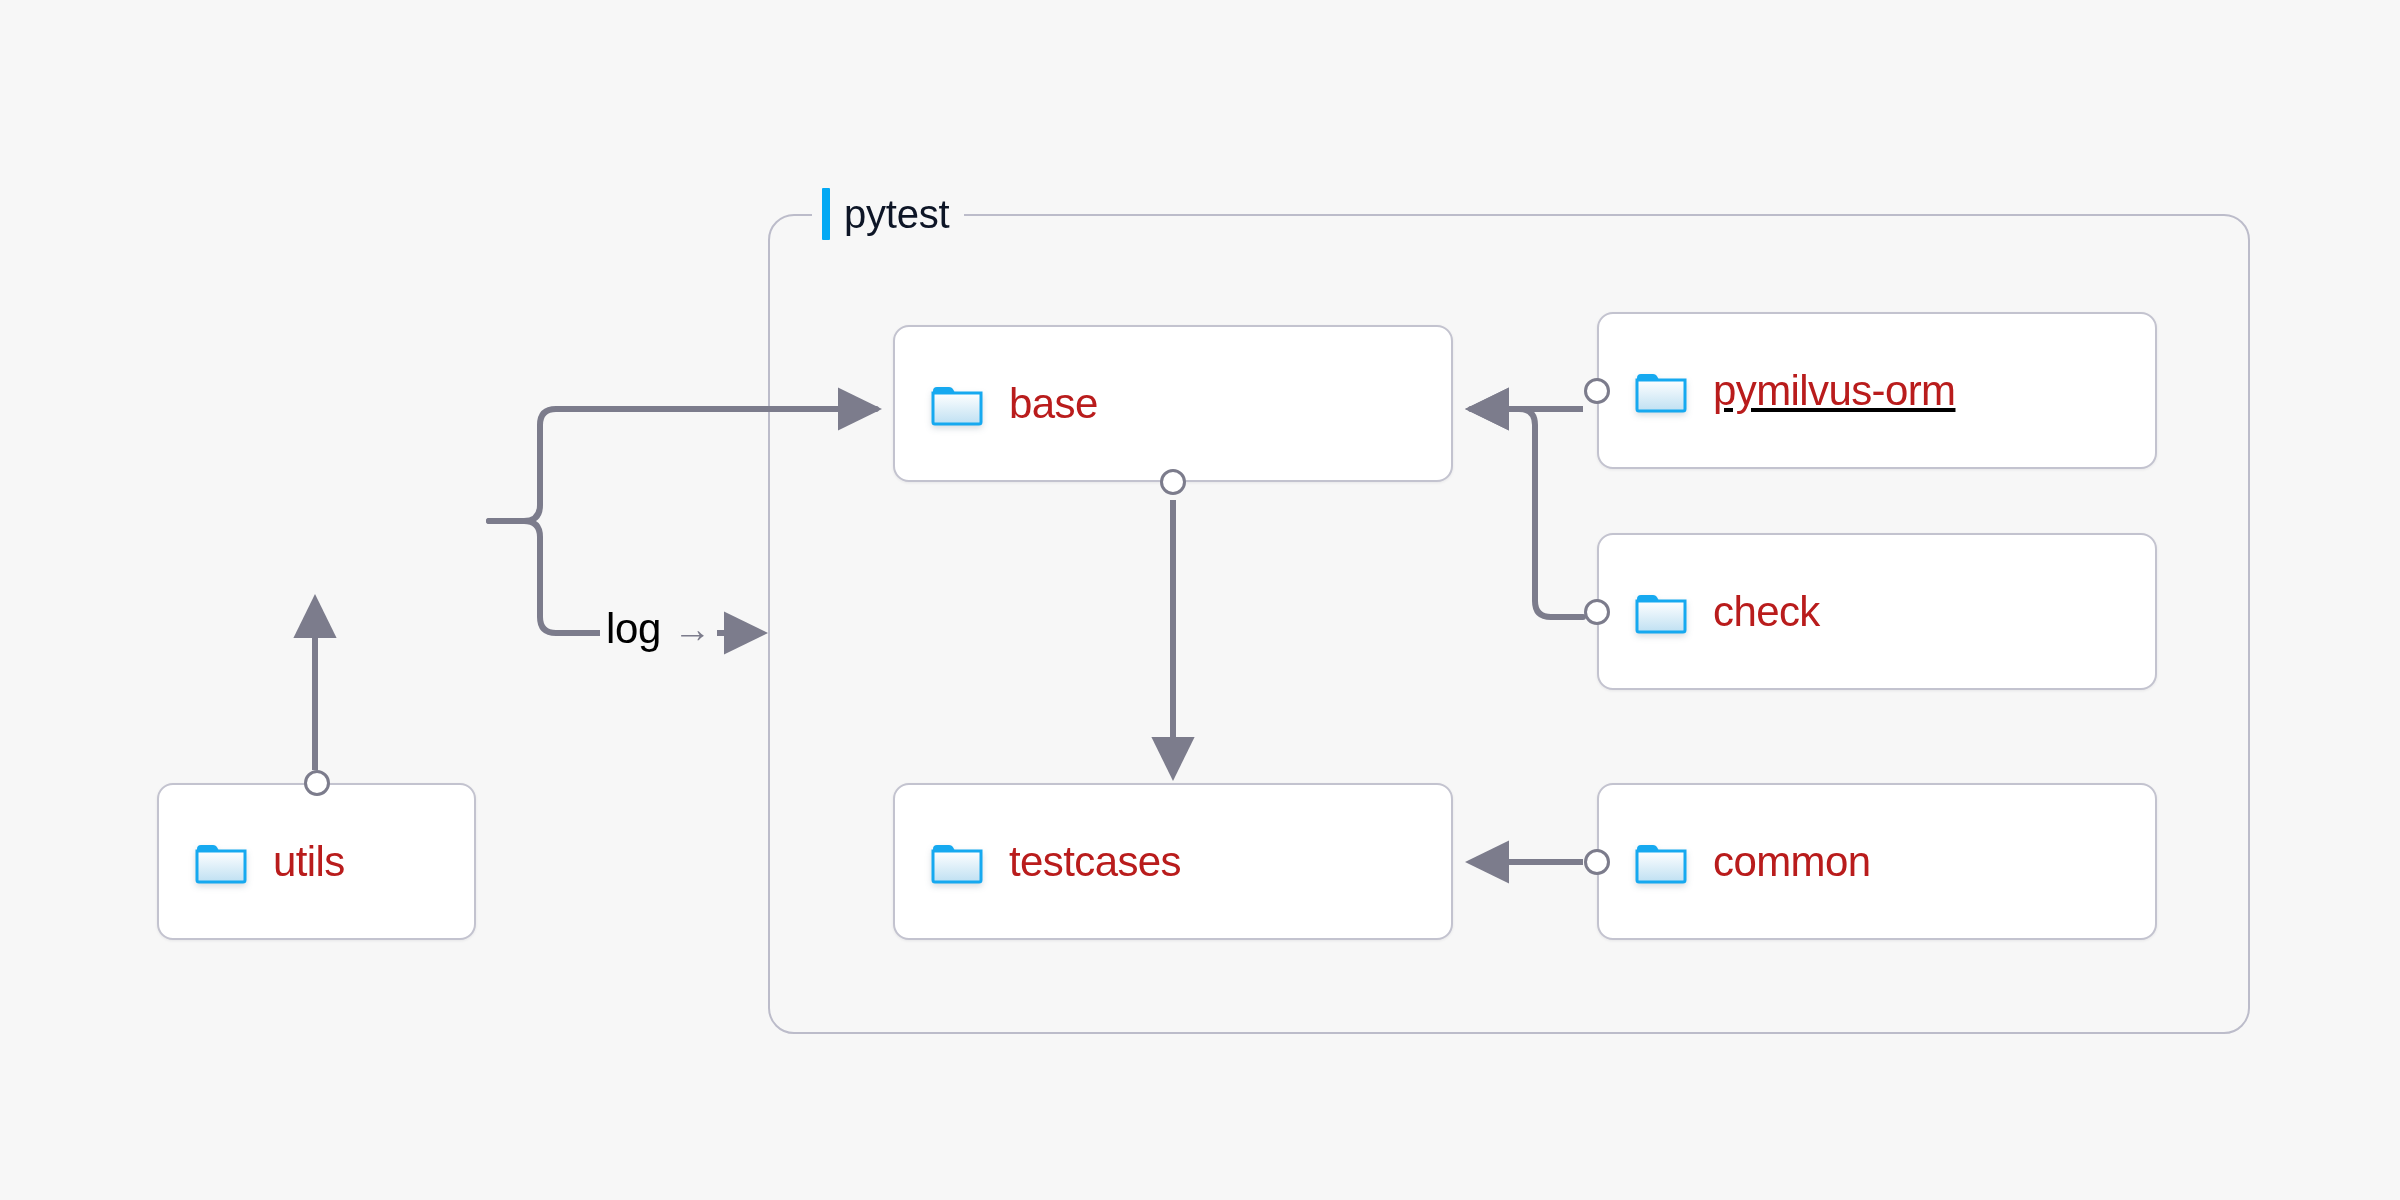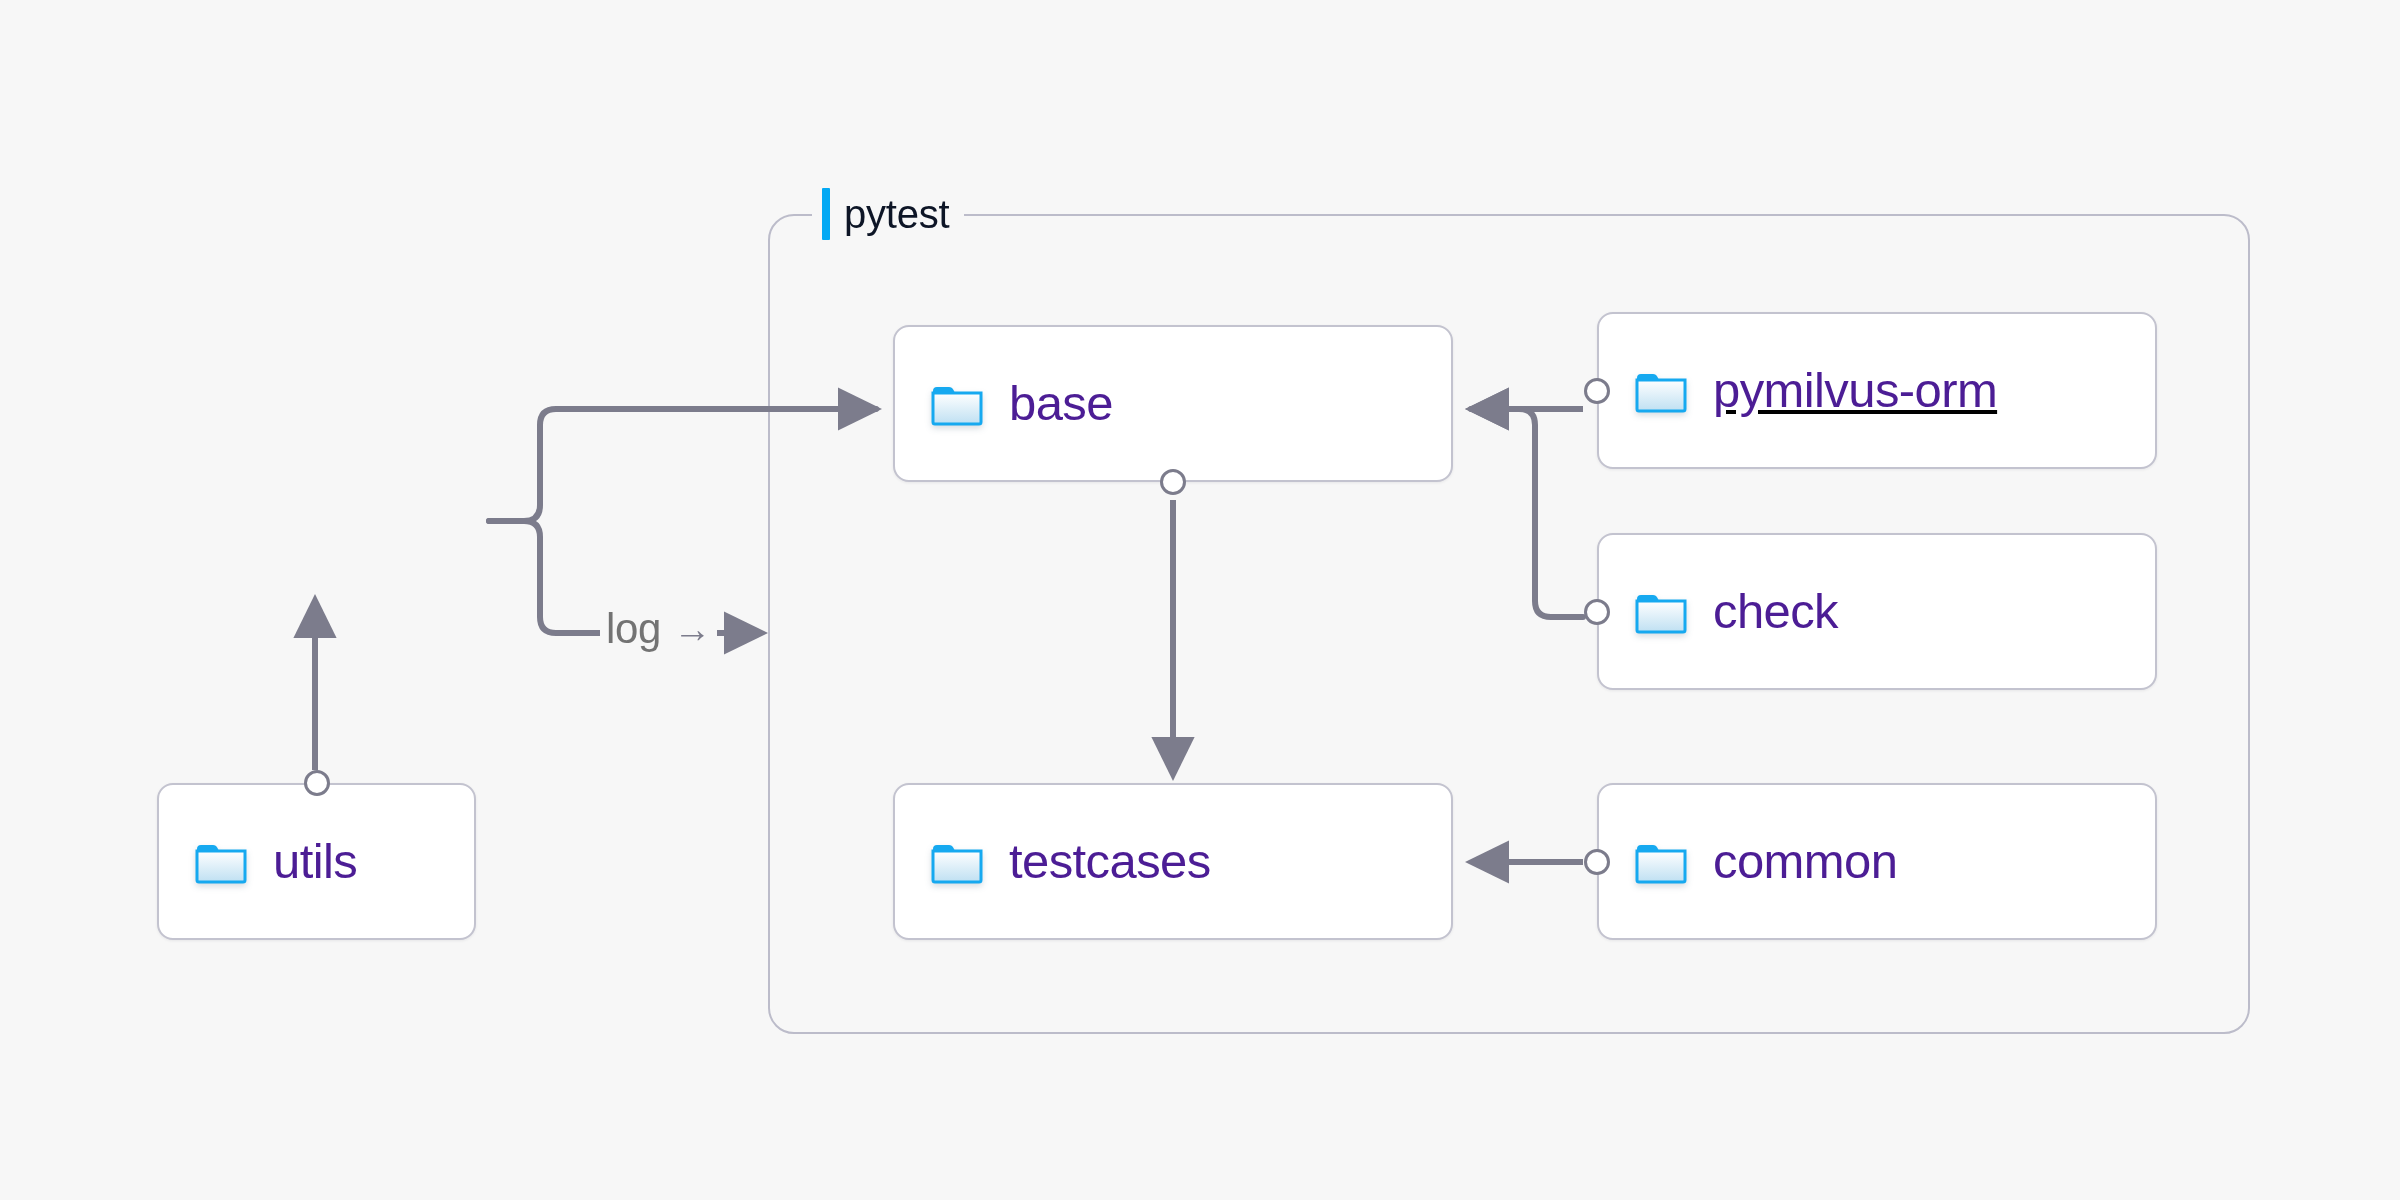--- a/index.html
+++ b/index.html
@@ -78,22 +78,22 @@
     z-index: 3;
     box-sizing: border-box;
   }
   .node-inner {
     display: flex;
     align-items: center;
     gap: 26px;
     padding-left: 36px;
   }
   .node-label {
-    font-size: 49px;
-    color: #4c1d95;
+    font-size: 42px;
+    color: #b91c1c;
     letter-spacing: -0.6px;
     line-height: 1;
     white-space: nowrap;
   }
 
   
   .folder-icon {
     flex: 0 0 auto;
     width: 52px;
     height: 44px;
@@ -119,21 +119,21 @@
     position: absolute;
     display: flex;
     align-items: center;
     gap: 12px;
     z-index: 4;
     background: #f7f7f7;
     padding: 0 6px;
   }
   .edge-label-text {
     font-size: 42px;
-    color: #737373;
+    color: #000000;
     line-height: 1;
     letter-spacing: -0.3px;
   }
   .edge-label-arrow {
     font-size: 38px;
     color: #7c7c8c;
     line-height: 1;
   }
 </style>
 </head>

